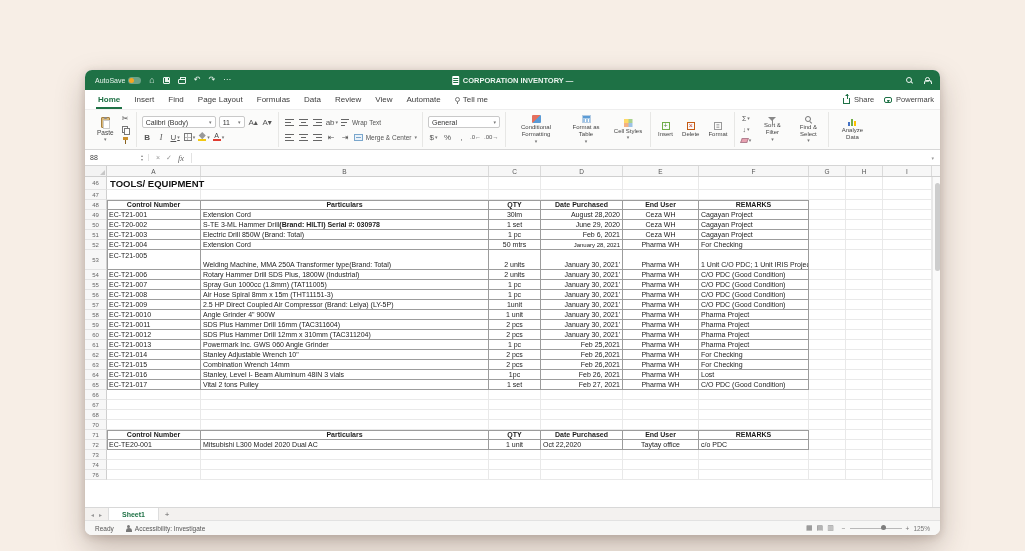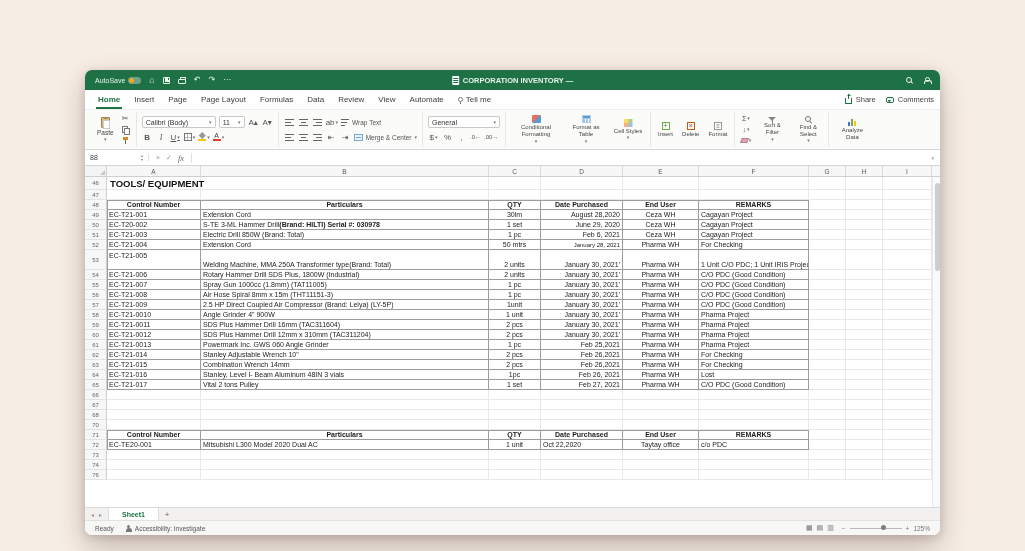--- a/index.html
+++ b/index.html
@@ -225,37 +225,37 @@
         <span class="tbi">
             <span class="ic-person"></span>
           </span>
       </div>
     </div>
 
     <div class="menubar">
       <div style="display:flex;align-items:stretch;">
           <div class="mtab active">Home</div>
           <div class="mtab">Insert</div>
-          <div class="mtab">Page</div>
+          <div class="mtab">Find</div>
           <div class="mtab">Page Layout</div>
           <div class="mtab">Formulas</div>
           <div class="mtab">Data</div>
           <div class="mtab">Review</div>
           <div class="mtab">View</div>
           <div class="mtab">Automate</div>
           <div class="mtab"><span class="bulb"></span>Tell me</div>
         </div>
       <div class="menu-right">
         <div class="mbtn">
           <span class="ic-sharem"></span>
           <span>Share</span>
         </div>
         <div class="mbtn">
           <span class="ic-comm"></span>
-          <span>Comments</span>
+          <span>Powermark</span>
         </div>
       </div>
     </div>
 
     <div class="ribbon">
       <div class="rgroup">
         <div class="hrow">
           <div class="pastebtn">
             <span class="clipb"></span>
             <span>Paste</span>

